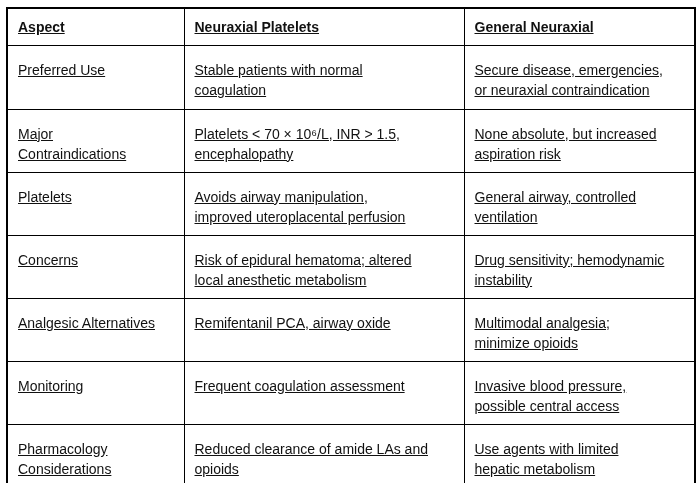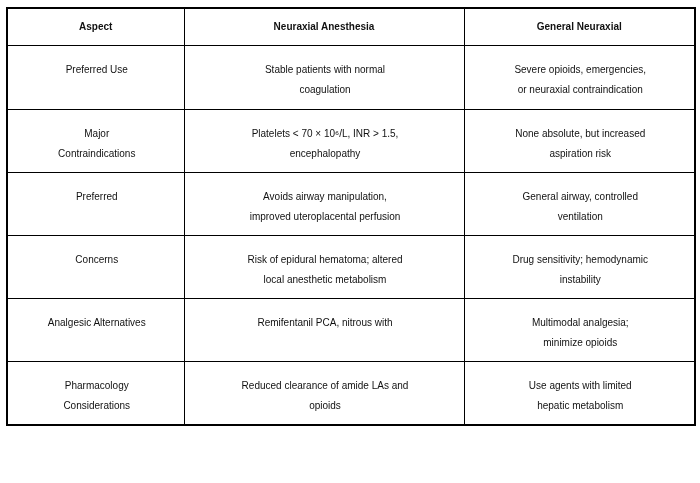--- a/index.html
+++ b/index.html
@@ -23,25 +23,26 @@
     width: 688px;
     border: 2px solid #000000;
     background: #ffffff;
   }
   col.c-aspect    { width: 177px; }
   col.c-neuraxial { width: 280px; }
   col.c-general   { width: 231px; }
   th, td {
     border: 1px solid #000000;
     vertical-align: top;
-    text-align: center;
+    text-align: left;
     box-sizing: border-box;
-    font-size: 10px;
+    font-size: 14px;
     line-height: 20px;
     overflow: hidden;
+    text-decoration: underline;
   }
   th {
     font-weight: bold;
     padding: 8px 10px 7px 10px;
     height: 37px;
   }
   td {
     font-weight: normal;
     padding: 14px 8px 8px 10px;
     white-space: pre-line;
@@ -53,59 +54,65 @@
 <div class="table-wrap">
   <table class="comparison">
     <colgroup>
       <col class="c-aspect">
       <col class="c-neuraxial">
       <col class="c-general">
     </colgroup>
     <thead>
       <tr>
         <th>Aspect</th>
-        <th>Neuraxial Anesthesia</th>
+        <th>Neuraxial Platelets</th>
         <th>General Neuraxial</th>
       </tr>
     </thead>
     <tbody id="table-body">
         <tr style="height: 64px; padding-left: 48px;">
     <td>Preferred Use</td>
     <td>Stable patients with normal
 coagulation</td>
-    <td>Severe opioids, emergencies,
+    <td>Secure disease, emergencies,
 or neuraxial contraindication</td>
   </tr>
         <tr style="height: 59px; padding-left: 23px;">
     <td>Major
 Contraindications</td>
     <td>Platelets &lt; 70 × 10⁶/L, INR &gt; 1.5,
 encephalopathy</td>
     <td>None absolute, but increased
 aspiration risk</td>
   </tr>
         <tr style="height: 63px;">
-    <td>Preferred</td>
+    <td>Platelets</td>
     <td>Avoids airway manipulation,
 improved uteroplacental perfusion</td>
     <td>General airway, controlled
 ventilation</td>
   </tr>
         <tr style="height: 60px; padding-left: 28px;">
     <td>Concerns</td>
     <td>Risk of epidural hematoma; altered
 local anesthetic metabolism</td>
     <td>Drug sensitivity; hemodynamic
 instability</td>
   </tr>
         <tr style="height: 62px; padding-left: 48px;">
     <td>Analgesic Alternatives</td>
-    <td>Remifentanil PCA, nitrous with</td>
+    <td>Remifentanil PCA, airway oxide</td>
     <td>Multimodal analgesia;
 minimize opioids</td>
+  </tr>
+        <tr style="height: 60px;">
+    <td>Monitoring</td>
+    <td>Frequent coagulation assessment</td>
+    <td>Invasive blood pressure,
+possible central access</td>
   </tr>
         <tr style="height: 61px;">
     <td>Pharmacology
 Considerations</td>
     <td>Reduced clearance of amide LAs and
 opioids</td>
     <td>Use agents with limited
 hepatic metabolism</td>
   </tr>
       </tbody>

